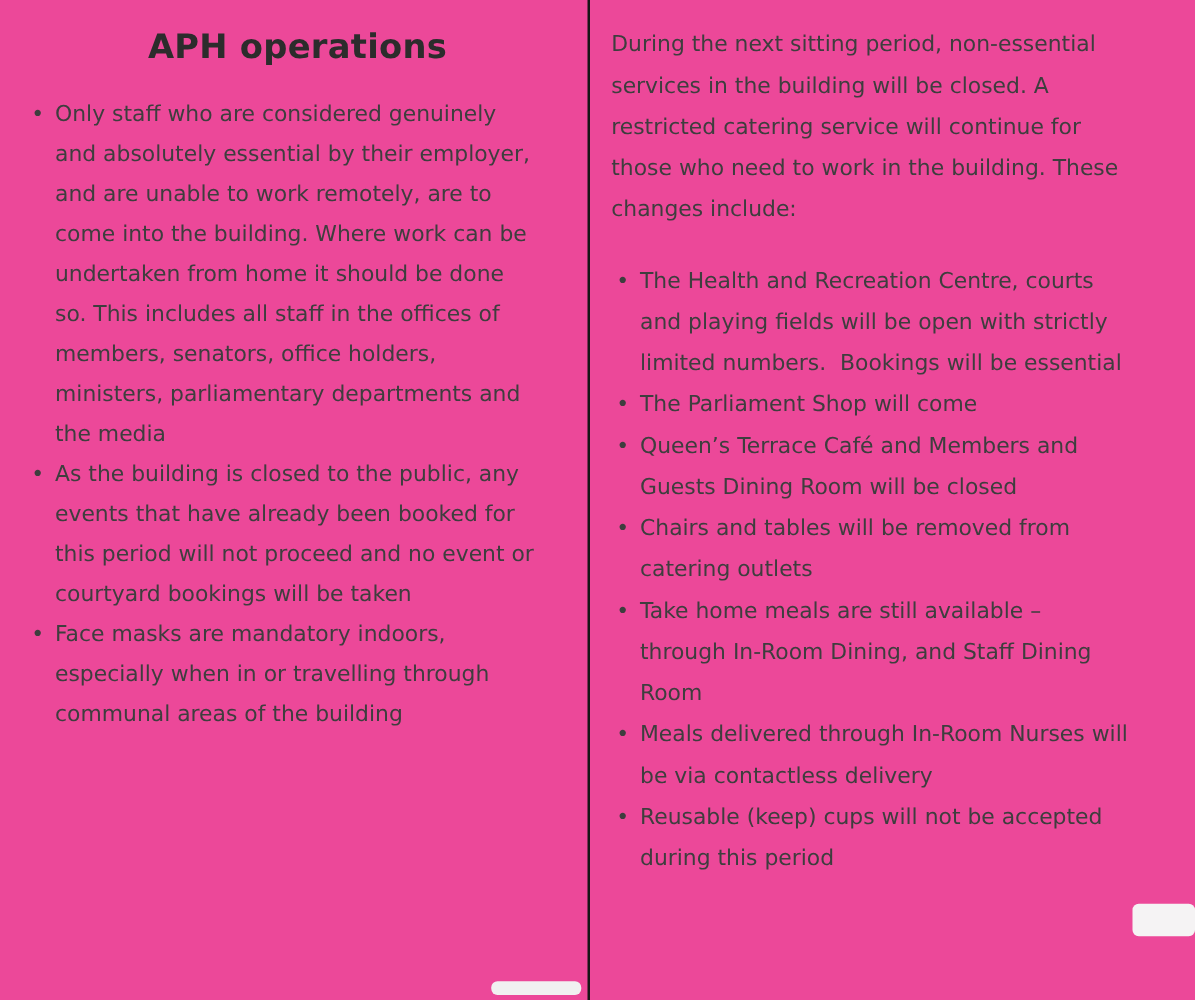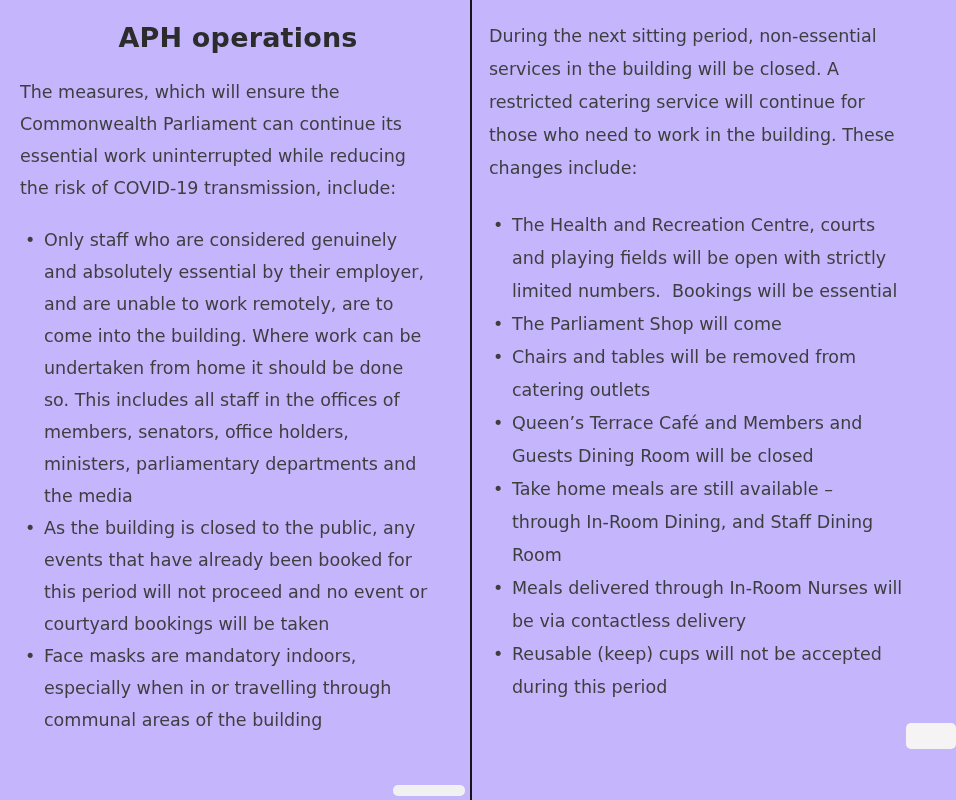--- a/index.html
+++ b/index.html
@@ -1,20 +1,20 @@
 <!DOCTYPE html>
 <html><head>
 <meta charset="utf-8">
 <style>
   html, body { margin: 0; padding: 0; background: #ffffff; }
   .page {
     position: relative;
     width: 956px;
     height: 800px;
-    background: #c4b5fd;
+    background: #ec4899;
     overflow: hidden;
     font-family: "DejaVu Sans", "Liberation Sans", sans-serif;
     color: #3e3e3e;
     display: flex;
   }
   .col { box-sizing: border-box; }
   .col-left {
     width: 470px;
     padding: 14px 14px 0 20px;
     font-size: 17.5px;
@@ -75,24 +75,20 @@
   .smudge-2 { left: 906px; top: 723px; width: 50px; height: 26px; background: #f5f3f4; }
 </style>
 </head>
 <body>
 
 <div class="page">
 
   <div class="col col-left">
     <h1 class="heading">APH operations</h1>
 
-    <p class="intro">The measures, which will ensure the
-Commonwealth Parliament can continue its
-essential work uninterrupted while reducing
-the risk of COVID-19 transmission, include:</p>
 
     <ul class="bullets">
       <li>Only staff who are considered genuinely
 and absolutely essential by their employer,
 and are unable to work remotely, are to
 come into the building. Where work can be
 undertaken from home it should be done
 so. This includes all staff in the offices of
 members, senators, office holders,
 ministers, parliamentary departments and
@@ -114,24 +110,24 @@
 services in the building will be closed. A
 restricted catering service will continue for
 those who need to work in the building. These
 changes include:</p>
 
     <ul class="bullets">
       <li>The Health and Recreation Centre, courts
 and playing fields will be open with strictly
 limited numbers.  Bookings will be essential</li>
       <li>The Parliament Shop will come</li>
+      <li>Queen’s Terrace Café and Members and
+Guests Dining Room will be closed</li>
       <li>Chairs and tables will be removed from
 catering outlets</li>
-      <li>Queen’s Terrace Café and Members and
-Guests Dining Room will be closed</li>
       <li>Take home meals are still available –
 through In-Room Dining, and Staff Dining
 Room</li>
       <li>Meals delivered through In-Room Nurses will
 be via contactless delivery</li>
       <li>Reusable (keep) cups will not be accepted
 during this period</li>
     </ul>
   </div>
 

